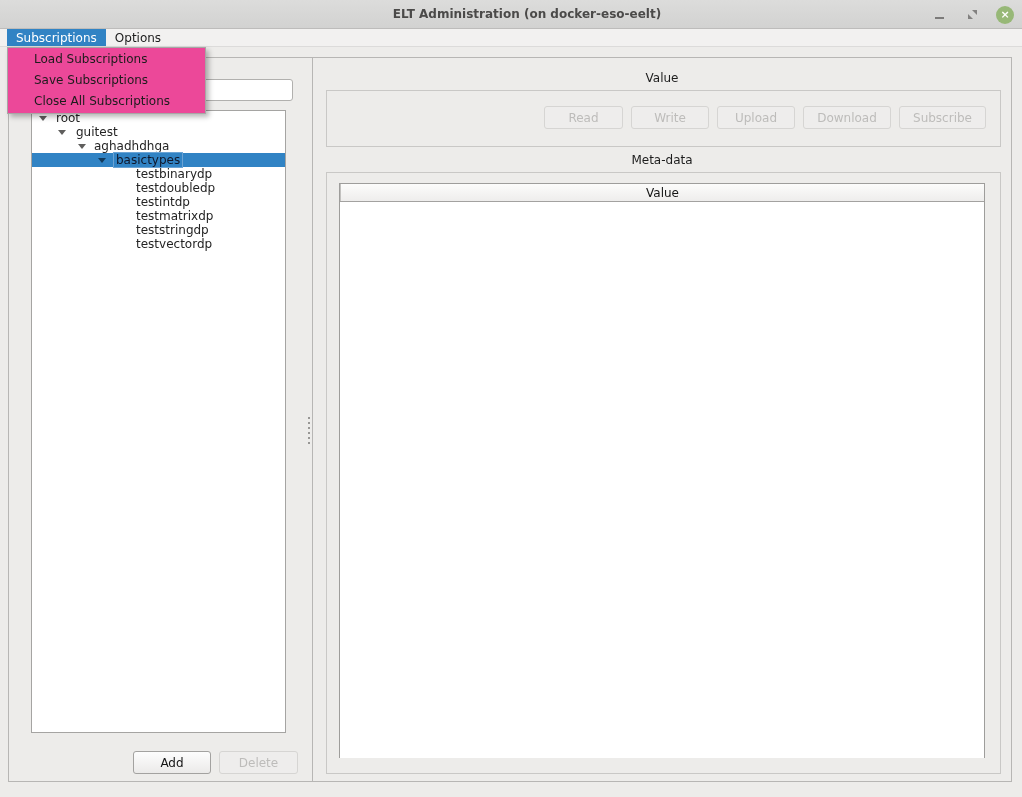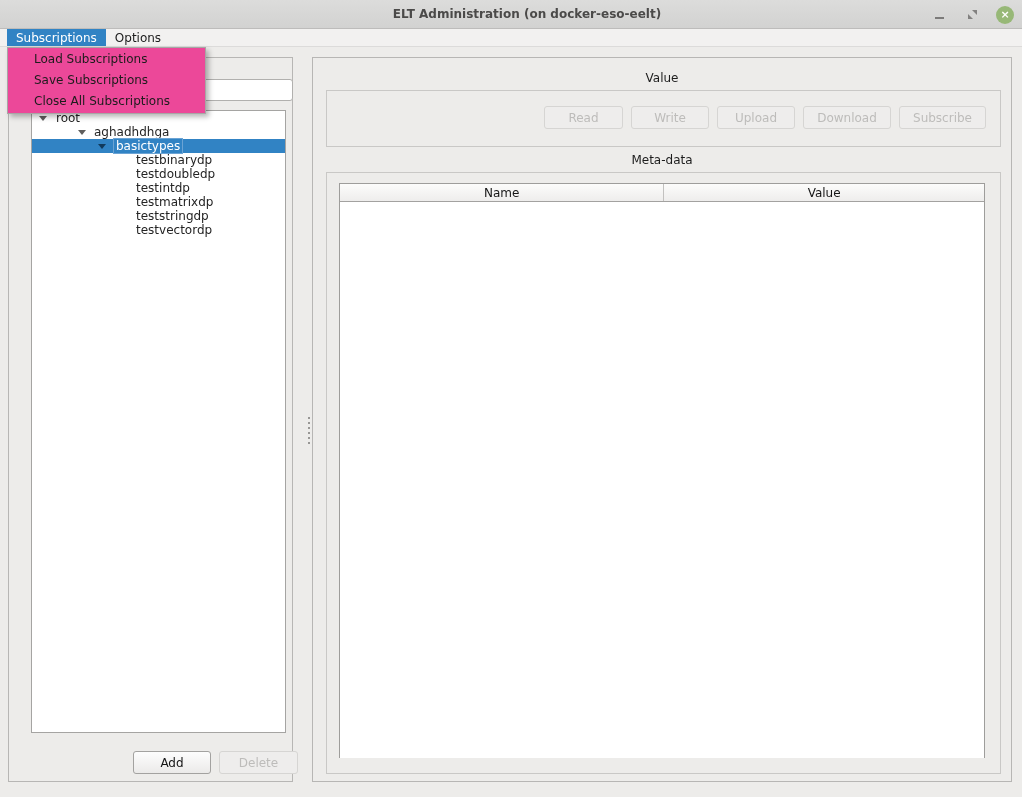--- a/index.html
+++ b/index.html
@@ -24,30 +24,30 @@
   .menu-item{display:flex;align-items:center;height:100%;padding:0 9px;color:#1b1b1b;}
   .menu-item.active{background:#3183c4;color:#ffffff;}
 
   
   .dropdown{position:absolute;left:7px;top:47px;width:197px;background:#ec4899;
     border:1px solid #a7a6a5;box-shadow:3px 3px 5px rgba(0,0,0,0.28);z-index:40;padding:1px 0;}
   .dropdown-item{height:21px;line-height:21px;padding-left:26px;font-size:12px;color:#1c1c1c;white-space:nowrap;}
 
   
   .panel{position:absolute;border:1px solid #b7b6b4;box-sizing:border-box;background:#edecea;}
-  .left-panel{left:8px;top:57px;width:285px;height:725px;}
+  .left-panel{left:8px;top:57px;width:317px;height:725px;}
   .right-panel{left:312px;top:57px;width:700px;height:725px;}
 
   
   .search-entry{position:absolute;left:22px;top:21px;width:252px;height:20px;background:#fff;
     border:1px solid #b1b0ae;border-radius:3px;font:12px "DejaVu Sans",sans-serif;padding:0 4px;outline:none;}
   .tree{position:absolute;left:22px;top:52px;width:253px;height:621px;background:#fff;
     border:1px solid #a5a4a2;overflow:hidden;}
   .tree-row{position:relative;height:14px;font-size:12px;line-height:14px;color:#242424;white-space:nowrap;}
-  .tree-row.selected{background:#3183c4;color:#ffffff;}
+  .tree-row.selected{background:#3183c4;color:#0f172a;}
   .expander{position:absolute;top:5px;width:0;height:0;
     border-left:4px solid transparent;border-right:4px solid transparent;border-top:5px solid #5f5e5d;}
   .selected .expander{border-top-color:#113a5c;}
   .tree-label{position:absolute;top:0;}
   .selected .tree-label{outline:1px solid #6ba3d4;padding:0 2px;}
 
   .btn{position:absolute;height:23px;border-radius:3px;font-size:12px;display:flex;
     align-items:center;justify-content:center;box-sizing:border-box;}
   .btn.enabled{background:linear-gradient(#fdfdfd,#ebeae9);border:1px solid #a3a2a0;color:#141414;}
   .btn.disabled{background:#eeedec;border:1px solid #d6d5d3;color:#bdbcba;}
@@ -107,20 +107,24 @@
   </div>
 
   <div class="panel left-panel">
     <input class="search-entry" value="" style="">
     <div class="tree">
       <div class="tree-row">
         <span class="expander" style="left:7px"></span>
         <span class="tree-label" style="left:24px">root</span>
       </div>
       <div class="tree-row">
+        <span class="expander" style="left:26px"></span>
+        <span class="tree-label" style="left:44px">guitest</span>
+      </div>
+      <div class="tree-row">
         <span class="expander" style="left:46px"></span>
         <span class="tree-label" style="left:62px">aghadhdhga</span>
       </div>
       <div class="tree-row selected">
         <span class="expander" style="left:66px"></span>
         <span class="tree-label" style="left:82px">basictypes</span>
       </div>
       <div class="tree-row">
         <span class="tree-label" style="left:104px">testbinarydp</span>
       </div>
@@ -164,21 +168,20 @@
         <div class="btn disabled vbtn" style="width:88px">Download</div>
         <div class="btn disabled vbtn" style="width:87px">Subscribe</div>
       </div>
     </div>
 
     <div class="section-label" style="top:95px">Meta-data</div>
 
     <div class="inner-frame meta-frame">
       <div class="table">
         <div class="table-header">
-          <div class="th th-name">Name</div>
           <div class="th th-value">Value</div>
         </div>
         <div class="table-body"></div>
       </div>
     </div>
   </div>
 
 </div>
 
 </body></html>

